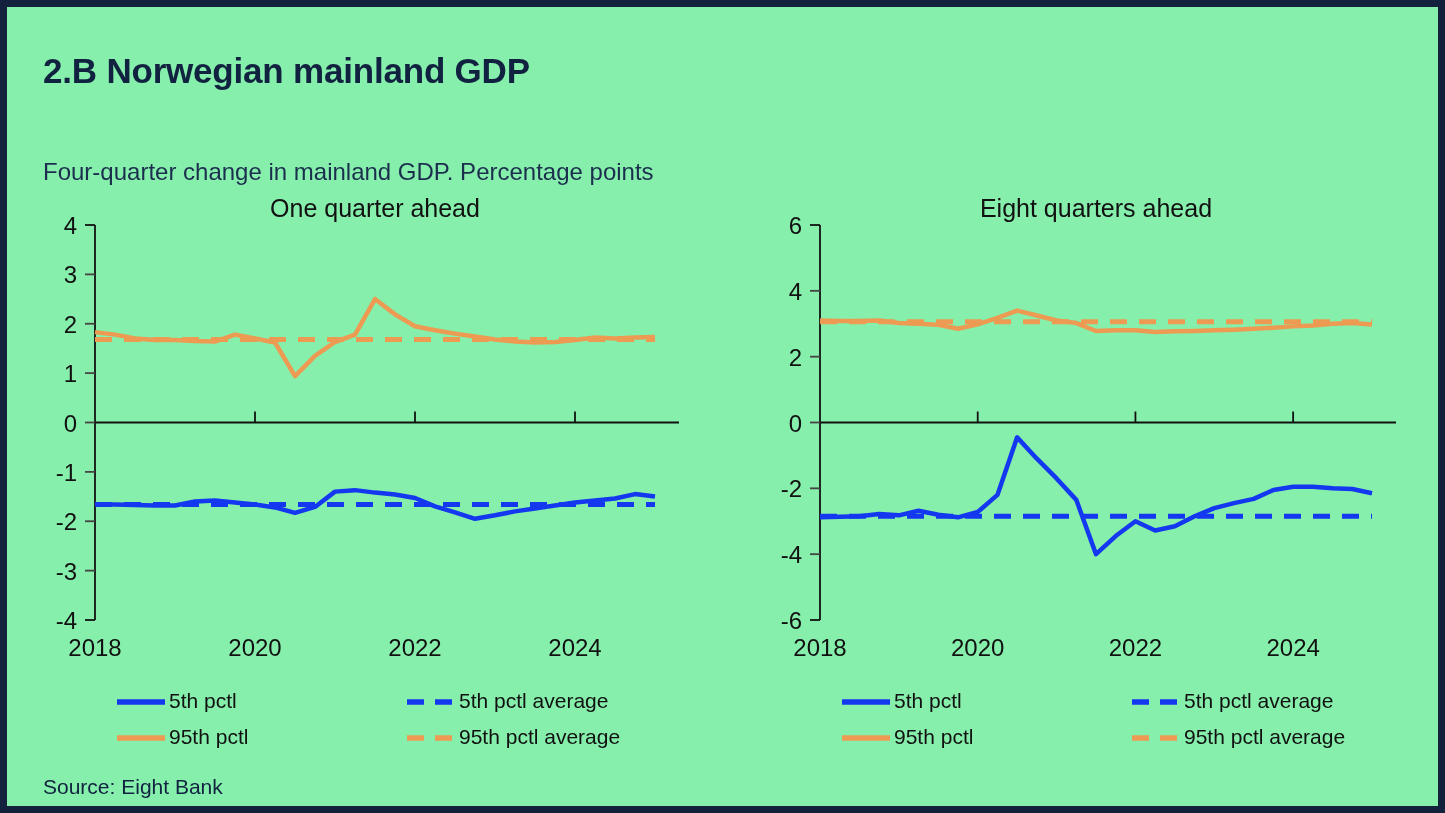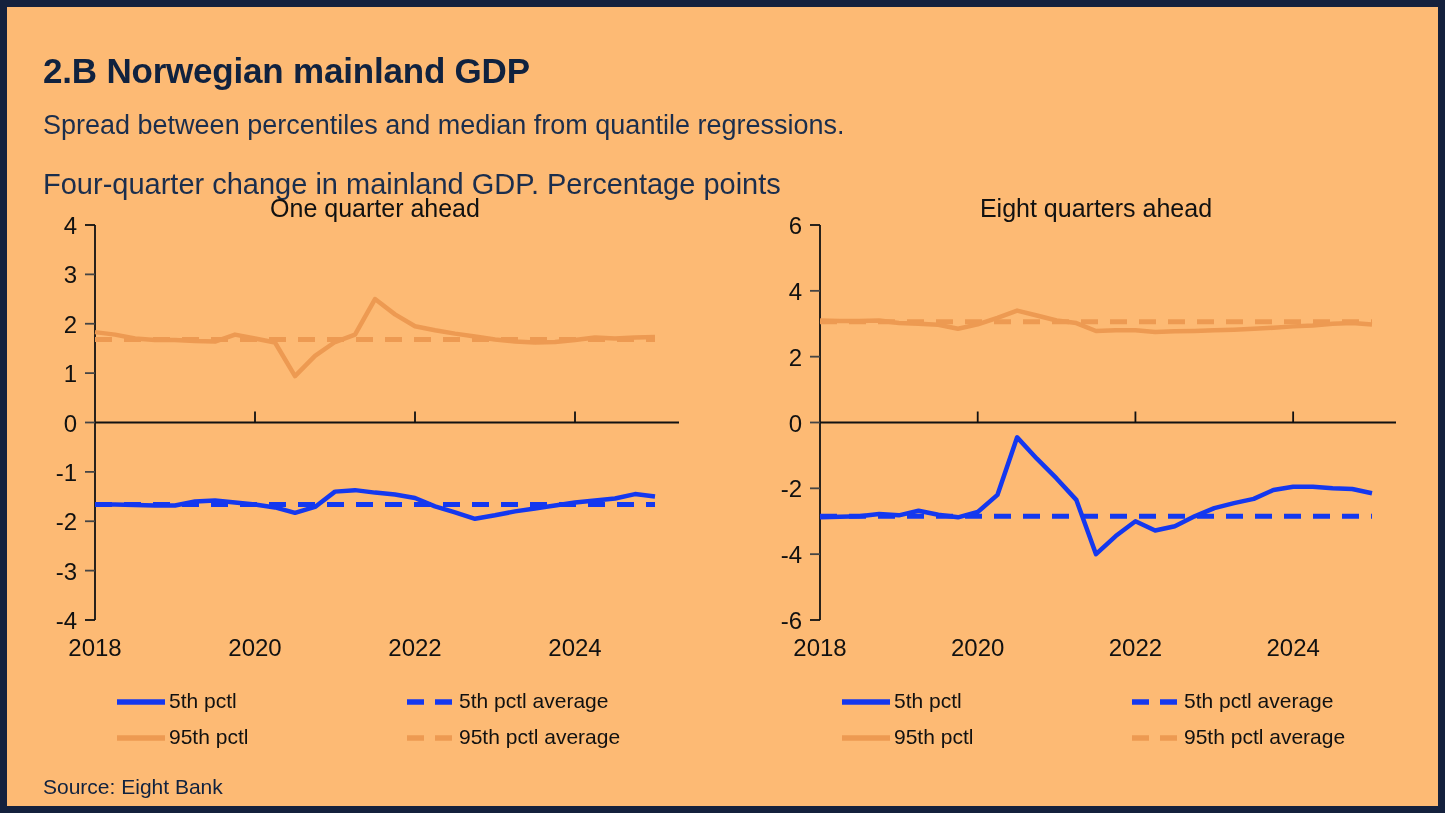--- a/index.html
+++ b/index.html
@@ -6,36 +6,36 @@
   body{
     width:1445px;height:813px;
     background:#14213d;
     font-family:"Liberation Sans", sans-serif;
     overflow:hidden;
   }
   #page{
     position:absolute;
     left:7px;top:7px;
     width:1431px;height:799px;
-    background:#fdba74;
+    background:#86efac;
     overflow:hidden;
   }
   .title{
     position:absolute;left:36px;top:44px;
     font-size:35px;font-weight:bold;color:#10223f;
     letter-spacing:-0.2px;
     white-space:nowrap;
   }
   .sub1{
     position:absolute;left:36px;top:103px;
     font-size:27px;color:#1b2e4d;white-space:nowrap;
   }
   .sub2{
     position:absolute;left:36px;top:151px;
-    font-size:29px;color:#1b2e4d;white-space:nowrap;margin-top:10px;
+    font-size:24px;color:#1b2e4d;white-space:nowrap;
   }
   .source{
     position:absolute;left:36px;top:768px;
     font-size:21px;color:#10223f;white-space:nowrap;
   }
   .panel{position:absolute;top:184px;}
   svg{display:block;}
   .legend-label{
     font-size:21px;fill:#111;
     font-family:"Liberation Sans", sans-serif;
@@ -45,21 +45,20 @@
     font-size:24px;fill:#111;
     font-family:"Liberation Sans", sans-serif;
   }
 </style>
 </head>
 <body>
 
 <div id="page">
 
   <div class="title">2.B Norwegian mainland GDP</div>
-  <div class="sub1">Spread between percentiles and median from quantile regressions.</div>
   <div class="sub2">Four-quarter change in mainland GDP. Percentage points</div>
 
   <div class="panel" id="panel-left" style="left:20px;">
     <svg id="svg-left" width="680" height="570">
         <text x="348" y="26" text-anchor="middle" font-size="25" fill="#111" font-family="&quot;Liberation Sans&quot;, sans-serif">One quarter ahead</text>
         <path d="M 68 34 L 68 429" stroke="#111111" stroke-width="1.8" fill="none"></path>
         <path d="M 68 34 L 58 34" stroke="#111111" stroke-width="1.8"></path>
         <text x="50" y="43" text-anchor="end" class="ticktext">4</text>
         <path d="M 68 83.375 L 58 83.375" stroke="#444" stroke-width="1.8"></path>
         <text x="50" y="92.375" text-anchor="end" class="ticktext">3</text>

